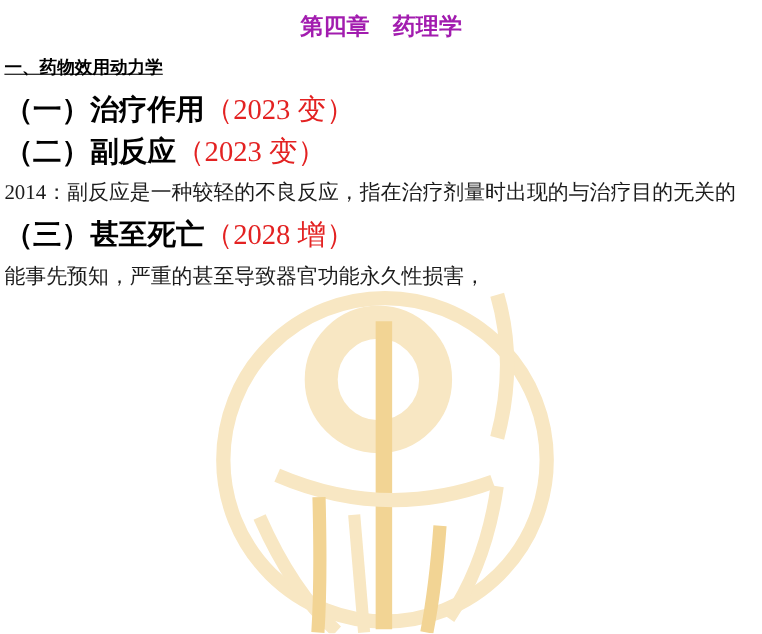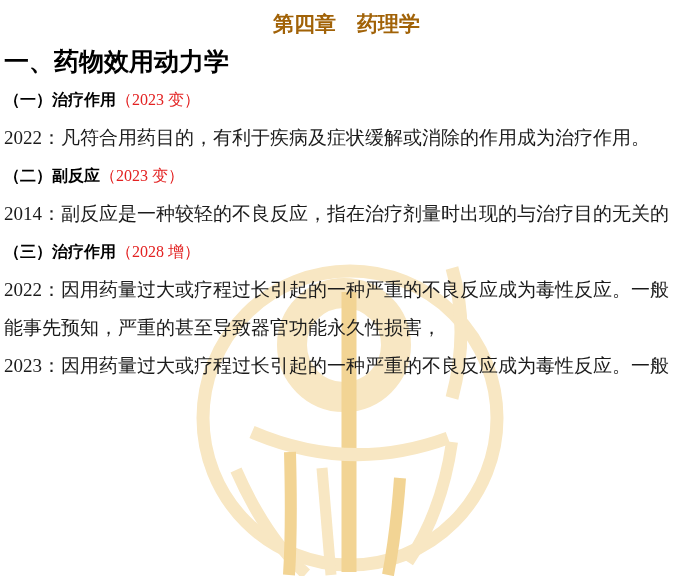--- a/index.html
+++ b/index.html
@@ -33,29 +33,30 @@
   .line {
     height: 38px;
     line-height: 38px;
     font-size: 19px;
     white-space: nowrap;
   }
   .title {
     text-align: center;
     font-weight: bold;
     font-size: 21px;
-    color: #a16207;
+    color: #a21caf;
   }
   .heading1 {
     font-weight: bold;
-    font-size: 25px;
+    font-size: 16px;
     color: #000000;
+    text-decoration: underline;
   }
   .heading2 {
-    font-size: 16px;
+    font-size: 26px;
   }
   .seg-bold {
     font-weight: bold;
     color: #000000;
   }
   .seg-red {
     color: var(--body-red, #d84040);
   }
   .heading2 .seg-red {
     color: var(--heading-red, #e22222);
@@ -85,23 +86,20 @@
       <path d="M 400 478 Q 396 534 388 575" stroke-width="12" stroke="#f2d494"></path>
       <path d="M 452 442 Q 442 512 408 562" stroke-width="12"></path>
     </g>
   </svg>
 
   <div class="content">
     <div class="line title">第四章　药理学</div>
     <div>
         <div class="line heading1"><span class="seg-bold ">一、药物效用动力学</span></div>
         <div class="line heading2"><span class="seg-bold ">（一）治疗作用</span><span class="seg-red">（2023 变）</span></div>
-        <div class="line body"><span class="">2022：凡符合用药目的，有利于疾病及症状缓解或消除的作用成为治疗作用。</span></div>
         <div class="line heading2"><span class="seg-bold ">（二）副反应</span><span class="seg-red">（2023 变）</span></div>
         <div class="line body"><span class="">2014：副反应是一种较轻的不良反应，指在治疗剂量时出现的与治疗目的无关的</span></div>
-        <div class="line heading2"><span class="seg-bold ">（三）治疗作用</span><span class="seg-red">（2028 增）</span></div>
-        <div class="line body"><span class="">2022：因用药量过大或疗程过长引起的一种严重的不良反应成为毒性反应。一般</span></div>
+        <div class="line heading2"><span class="seg-bold ">（三）甚至死亡</span><span class="seg-red">（2028 增）</span></div>
         <div class="line body"><span class="">能事先预知，严重的甚至导致器官功能永久性损害，</span></div>
-        <div class="line body"><span class="">2023：因用药量过大或疗程过长引起的一种严重的不良反应成为毒性反应。一般</span></div>
       </div>
   </div>
 
 </div>
 
 </body></html>

